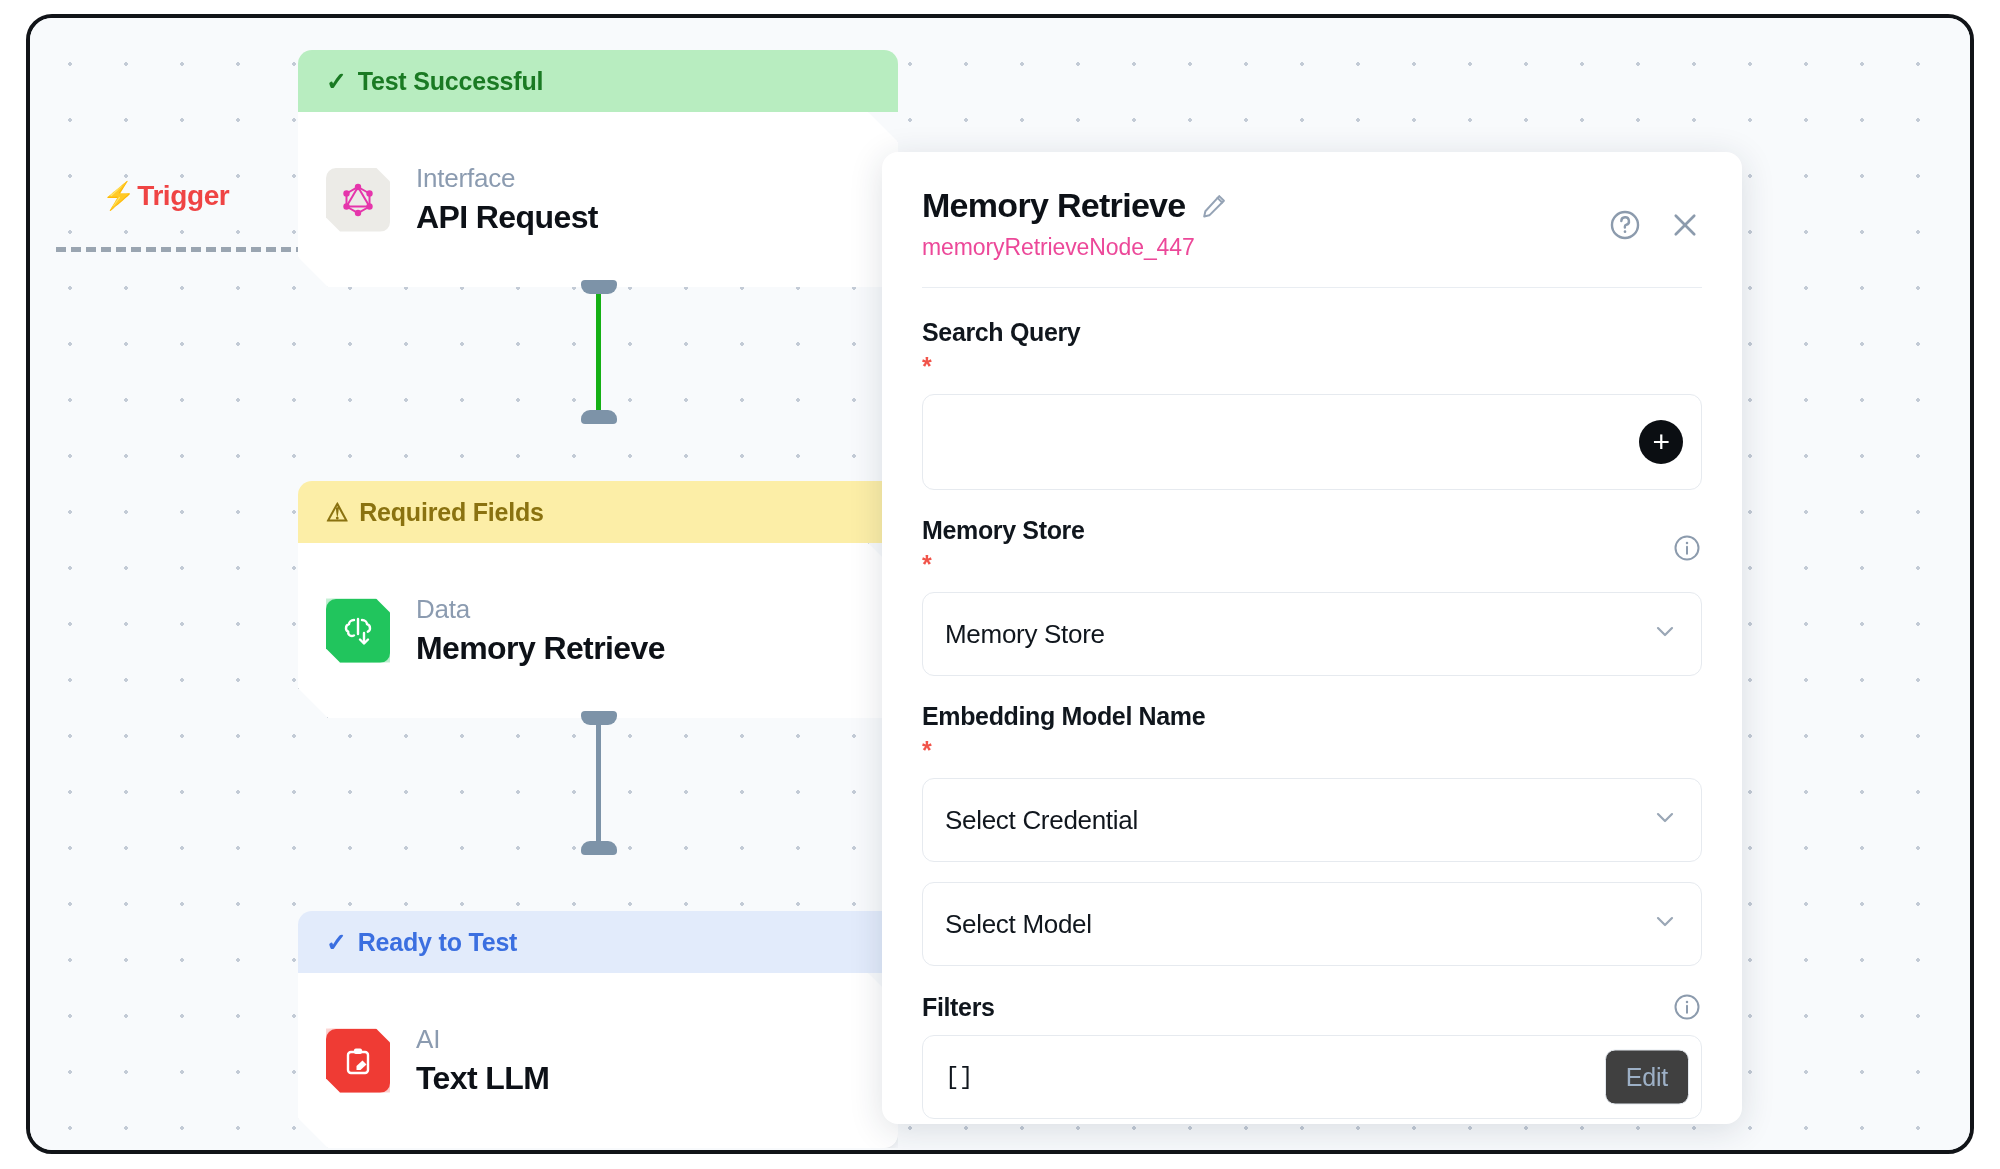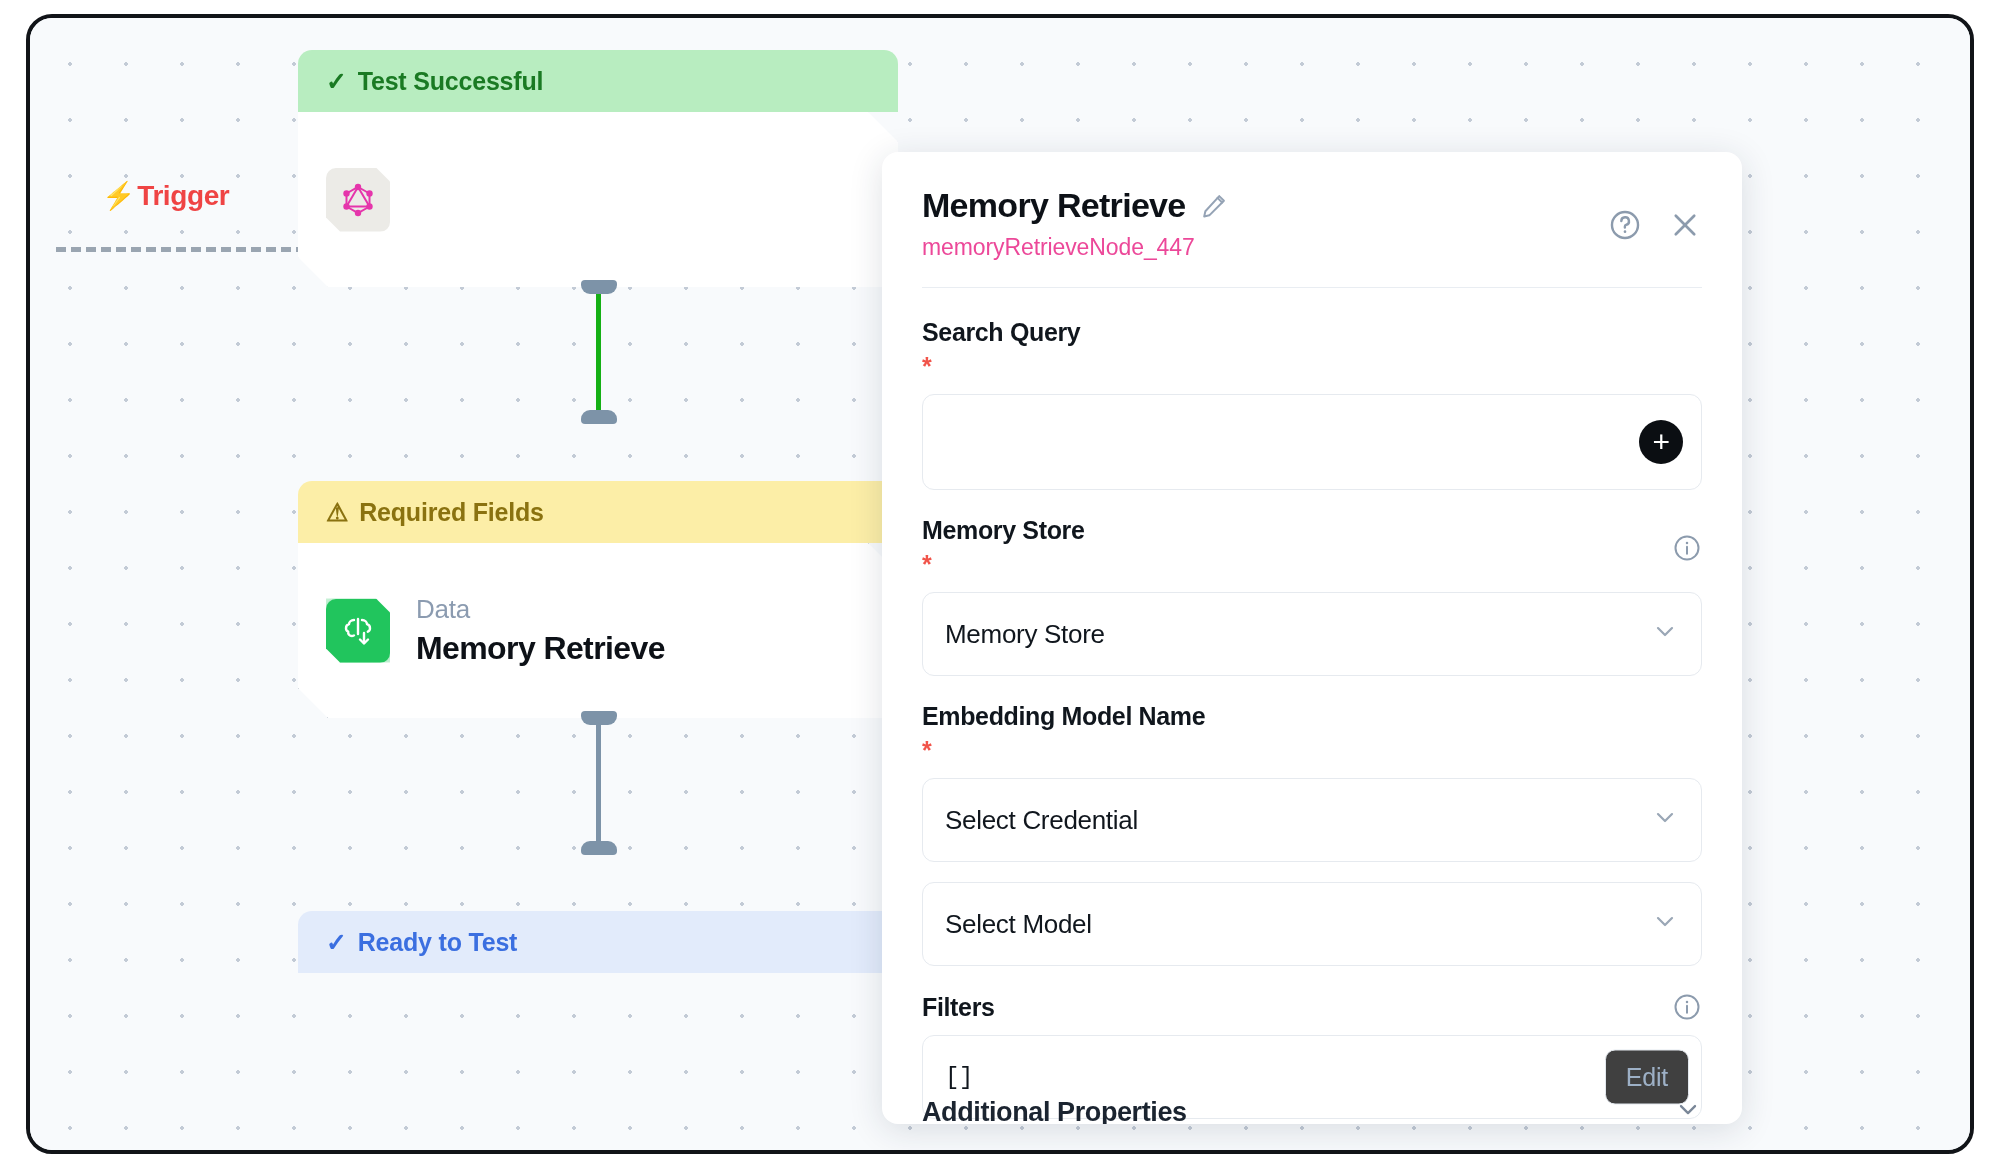--- a/index.html
+++ b/index.html
@@ -290,20 +290,24 @@
             <g fill="#e535ab">
               <circle cx="20" cy="7" r="3.2"></circle>
               <circle cx="31.5" cy="13.5" r="3.2"></circle>
               <circle cx="31.5" cy="26.5" r="3.2"></circle>
               <circle cx="20" cy="33" r="3.2"></circle>
               <circle cx="8.5" cy="26.5" r="3.2"></circle>
               <circle cx="8.5" cy="13.5" r="3.2"></circle>
             </g>
           </svg>
         </div>
+        <div class="node-text">
+          <span class="node-cat">Interface</span>
+          <span class="node-title">API Request</span>
+        </div>
       </div>
     </div>
 
     <div class="port" style="top:262px"></div>
     <div class="edge edge-green" style="top:272px;height:124px"></div>
     <div class="port bottom" style="top:392px"></div>
 
     <div class="node-wrap n2">
       <div class="node-banner banner-warn">
         <span class="bicon">⚠</span>
@@ -328,20 +332,33 @@
 
     <div class="port" style="top:693px"></div>
     <div class="edge edge-gray" style="top:703px;height:124px"></div>
     <div class="port bottom" style="top:823px"></div>
 
     <div class="node-wrap n3">
       <div class="node-banner banner-ready">
         <span class="bicon">✓</span>
         <span>Ready to Test</span>
       </div>
+      <div class="node-card">
+        <div class="node-icon icon-llm">
+          <svg width="40" height="40" viewBox="0 0 40 40" fill="none" stroke="#ffffff" stroke-width="2.4" stroke-linecap="round" stroke-linejoin="round">
+            <rect x="10" y="11" width="20" height="21" rx="3"></rect>
+            <rect x="16" y="7.5" width="8" height="5.5" rx="1.8" fill="#ffffff" stroke="none"></rect>
+            <path d="M24.5 19.5 L28.5 23.5 L22.5 29 L18.5 29 L18.5 25z" fill="#ffffff" stroke="none"></path>
+          </svg>
+        </div>
+        <div class="node-text">
+          <span class="node-cat">AI</span>
+          <span class="node-title">Text LLM</span>
+        </div>
+      </div>
     </div>
 
     <div id="panel">
       <div id="panel-inner">
 
         <div id="panel-head">
           <div class="panel-title-row">
             <span id="panel-title">Memory Retrieve</span>
             <span class="icon-btn">
               <svg width="28" height="28" viewBox="0 0 24 24" fill="none" stroke="#95a3b5" stroke-width="1.7" stroke-linecap="round" stroke-linejoin="round">
@@ -445,26 +462,18 @@
                 <circle cx="12" cy="7.9" r="1" fill="#8c9bad" stroke="none"></circle>
               </svg>
             </span>
           </div>
           <div class="input-box">
             <span class="mono-val">[]</span>
             <span class="edit-btn">Edit</span>
           </div>
         </div>
 
-        <div id="additional">
-          <span>Additional Properties</span>
-          <span>
-            <svg width="28" height="28" viewBox="0 0 24 24" fill="none" stroke="#7a8798" stroke-width="2" stroke-linecap="round" stroke-linejoin="round">
-              <polyline points="6,9.5 12,15.5 18,9.5"></polyline>
-            </svg>
-          </span>
-        </div>
 
       </div>
     </div>
 
   </div>
 </div>
 
 </body></html>

